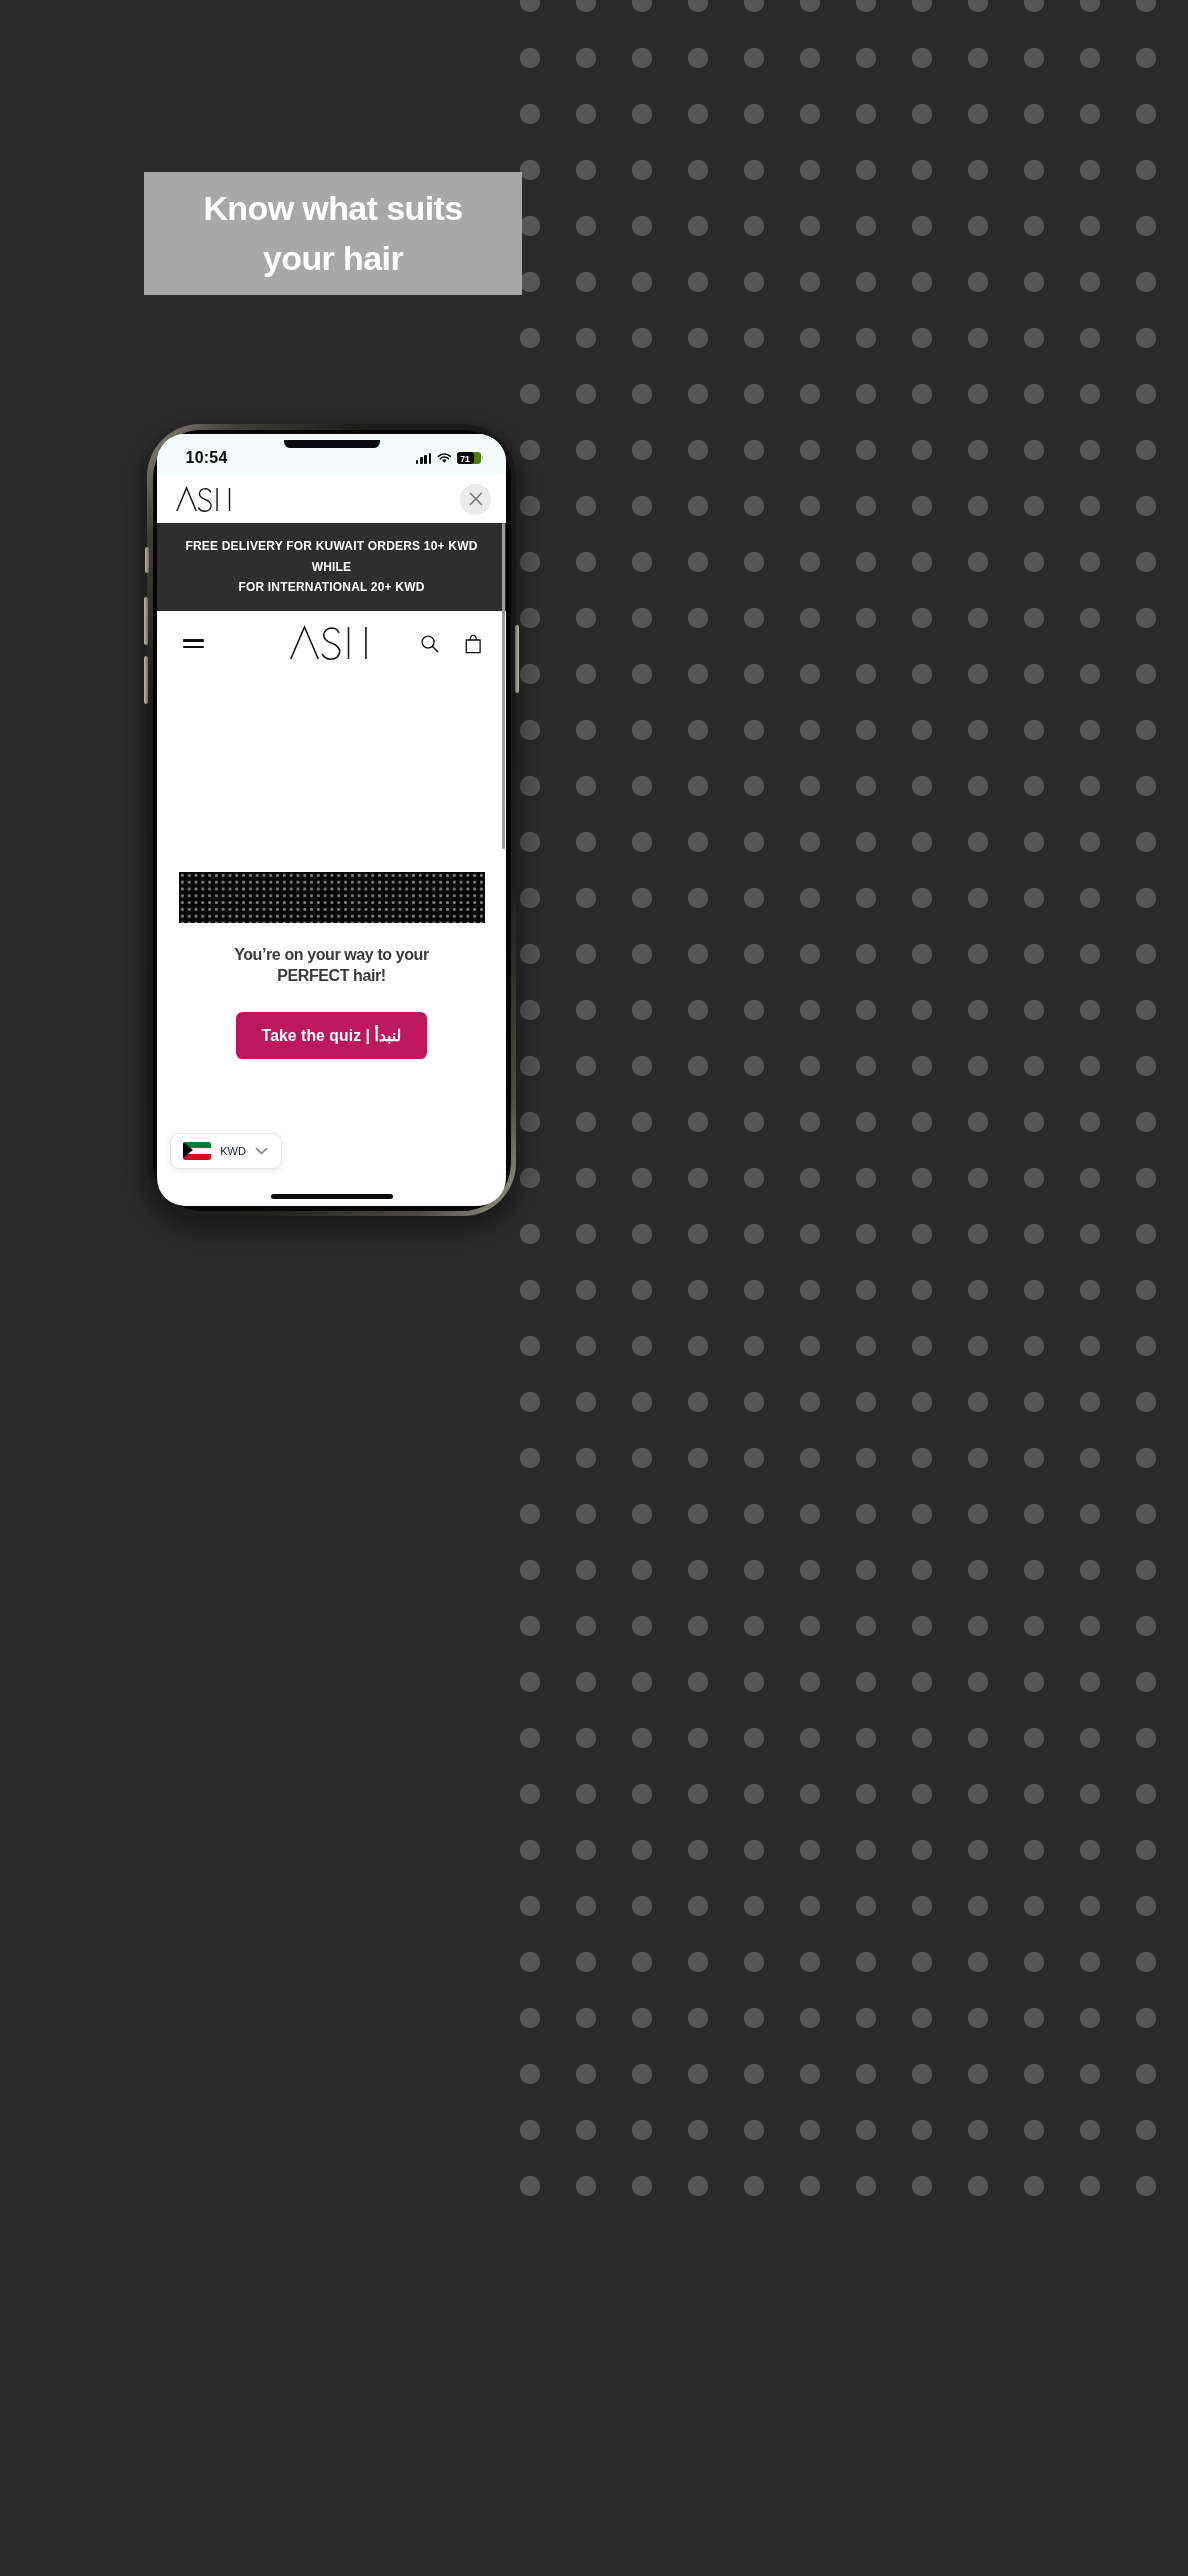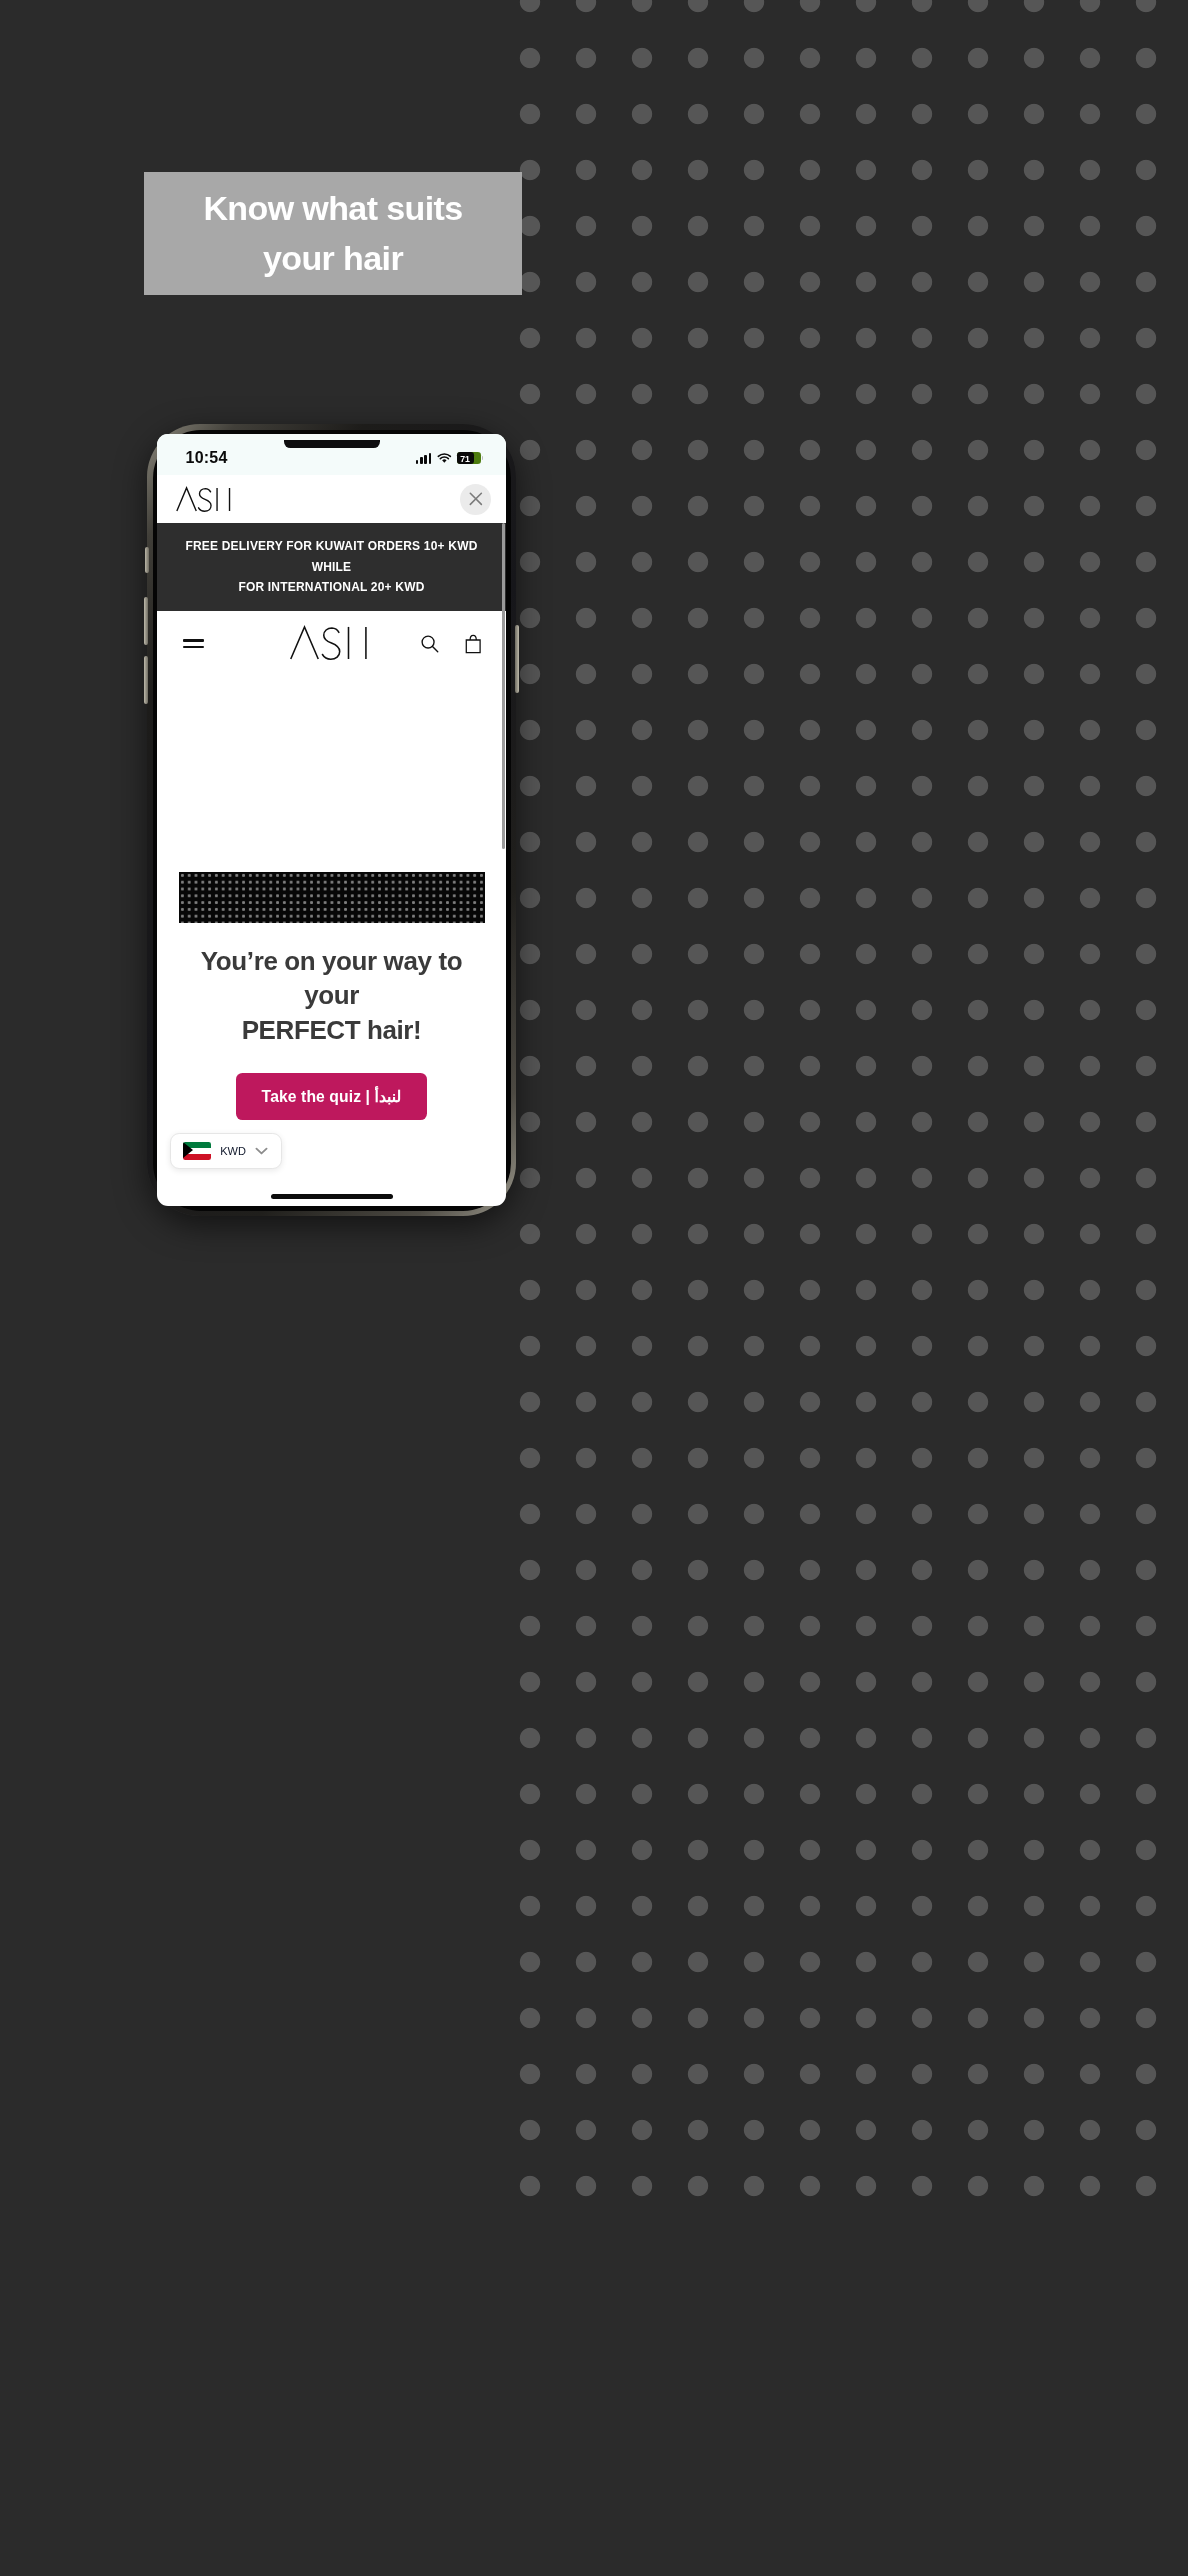--- a/index.html
+++ b/index.html
@@ -63,21 +63,21 @@
   }
   .phone-bezel {
     position:absolute;
     left:5.5px; top:5.5px; right:5.5px; bottom:5.5px;
     border-radius:48px;
     background:#050505;
   }
   .phone-screen {
     position:absolute;
     left:10px; top:10px; right:10px; bottom:10px;
-    border-radius:11px;
+    border-radius:28px;
     background:#ffffff;
     overflow:hidden;
   }
 
   
   .btn-silent {
     position:absolute; left:-1.8px; top:123px;
     width:3.7px; height:26px;
     border-radius:2.8px;
     background:linear-gradient(90deg,#b9b5a6,#6e6b61);
@@ -233,21 +233,21 @@
   .hero-art {
     margin:0 auto;
     width:306px; height:51px;
     background-color:#070707;
     background-image:radial-gradient(circle, #7d7d7d 1.2px, rgba(125,125,125,0) 1.9px);
     background-size:6.8px 6.8px;
   }
   .hero-title {
     margin:21px 22px 0;
     color:#3a3a3a;
-    font-size:26px;
+    font-size:16px;
     font-weight:bold;
     line-height:1.32;
     text-align:center;
     letter-spacing:-0.4px;
     white-space:pre-line;
   }
   .quiz-cta-wrap { display:flex; justify-content:center; margin-top:26px; }
   .quiz-cta {
     background:#be185d;
     color:#ffffff;

